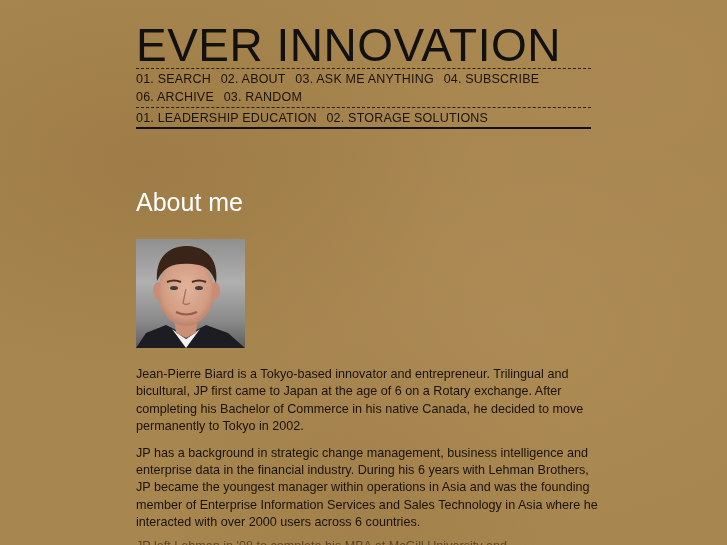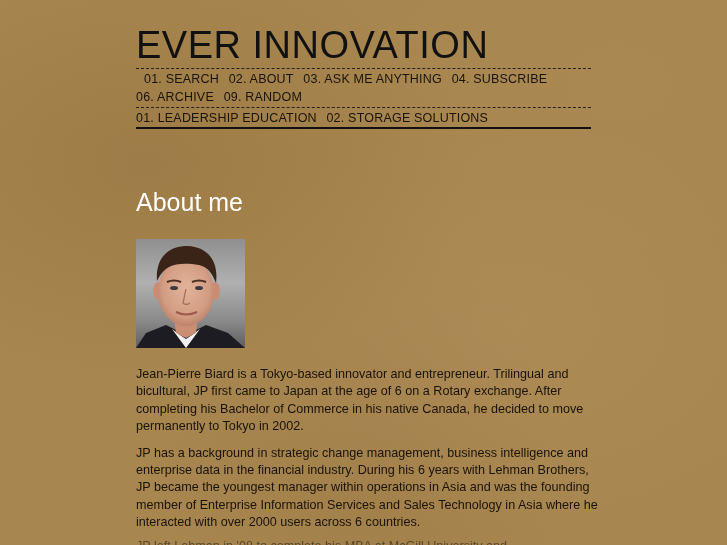--- a/index.html
+++ b/index.html
@@ -23,21 +23,21 @@
     .container {
       position: absolute;
       left: 136px;
       top: 0;
       width: 455px;
     }
     .site-title {
       position: absolute;
       top: 26px;
       left: 0;
-      font-size: 38px;
+      font-size: 46px;
       line-height: 38px;
       letter-spacing: 0.5px;
       color: #111;
       font-weight: normal;
       margin: 0;
       white-space: nowrap;
       text-align: right;
     }
     .dash-line {
       position: absolute;
@@ -115,30 +115,30 @@
   </style>
 </head>
 <body>
 
 <div class="container">
 
   <h1 class="site-title">EVER INNOVATION</h1>
 
   <div class="dash-line" style="top:68px;"></div>
 
-  <nav class="nav-row" style="top:72px;margin-left:8px;">
+  <nav class="nav-row" style="top:72px;">
     <a>01. SEARCH</a>
     <a>02. ABOUT</a>
     <a>03. ASK ME ANYTHING</a>
     <a>04. SUBSCRIBE</a>
   </nav>
 
   <nav class="nav-row" style="top:90px;">
     <a>06. ARCHIVE</a>
-    <a>09. RANDOM</a>
+    <a>03. RANDOM</a>
   </nav>
 
   <div class="dash-line" style="top:107px;"></div>
 
   <nav class="nav-row" style="top:111px;text-align:right;">
     <a>01. LEADERSHIP EDUCATION</a>
     <a>02. STORAGE SOLUTIONS</a>
   </nav>
 
   <div class="solid-line" style="top:127px;"></div>

